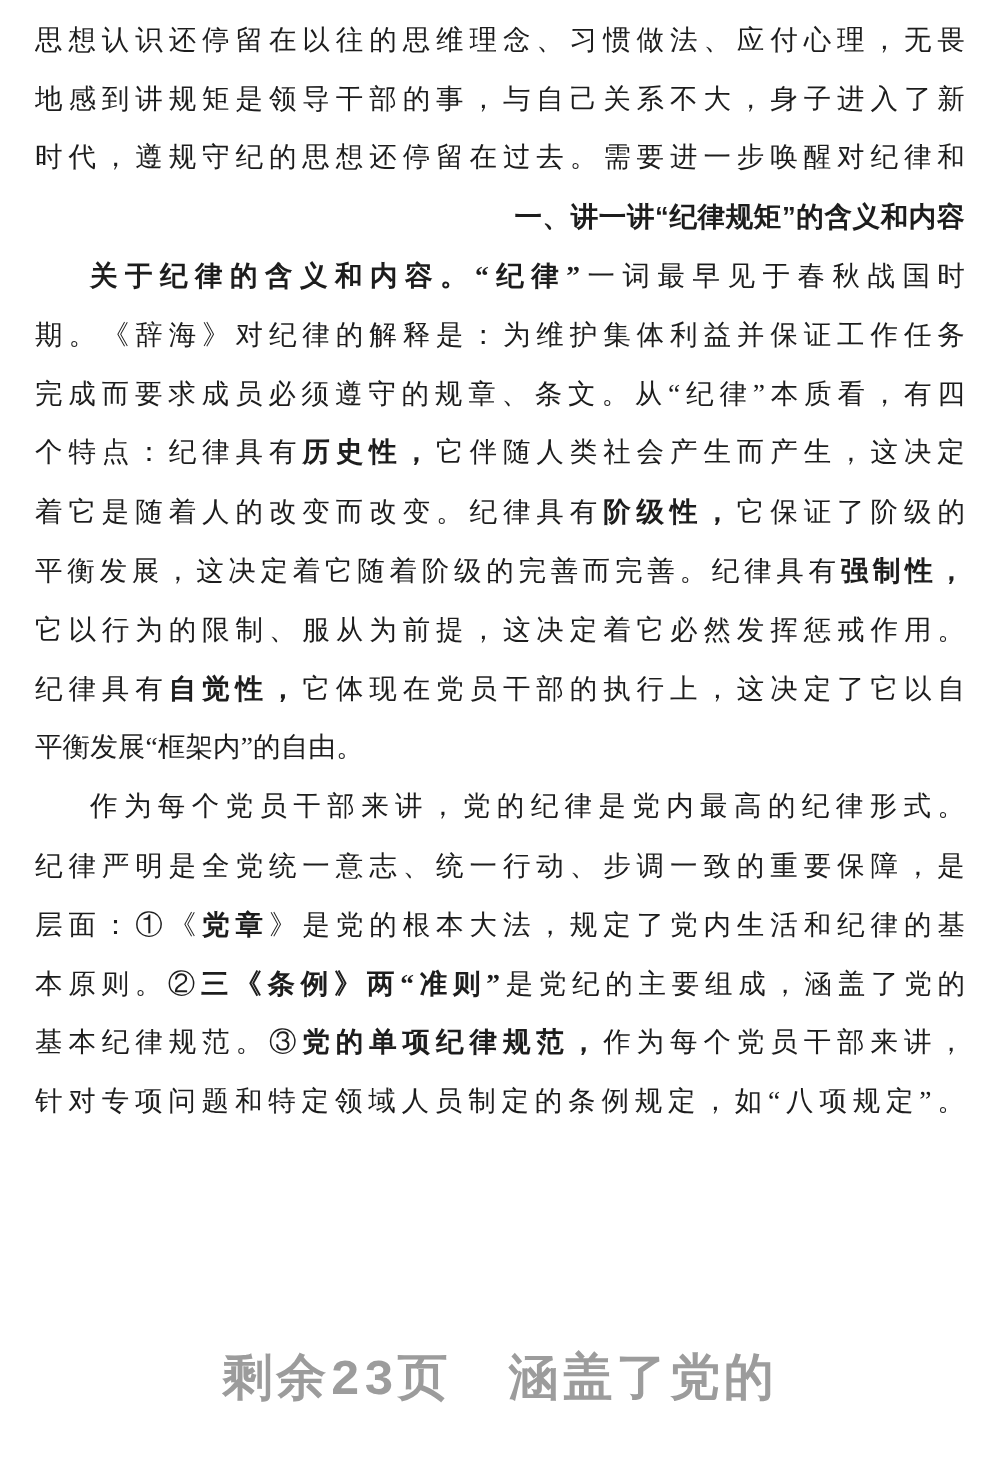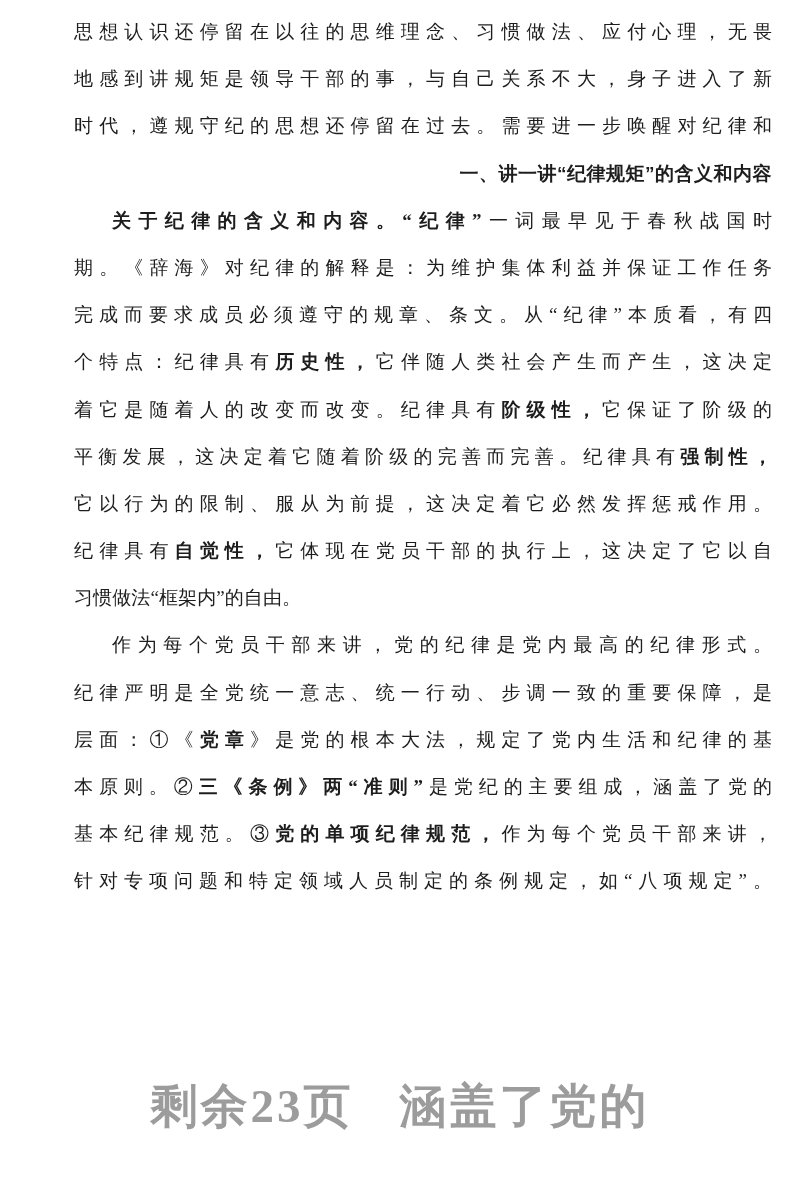--- a/index.html
+++ b/index.html
@@ -12,27 +12,26 @@
     background: #ffffff;
     position: relative;
     overflow: hidden;
     font-family: "Liberation Serif", "DejaVu Serif", serif;
     color: #1d1d1d;
   }
   .page {
     padding: 8px 28px 0 28px;
   }
   .line {
-    font-size: 19px;
+    font-size: 22px;
     line-height: 47.2px;
     height: 47.2px;
     white-space: nowrap;
     overflow: hidden;
     letter-spacing: 0.1px;
-    margin-left: 46px;
   }
   .line.fill {
     text-align: justify;
     text-align-last: justify;
   }
   .line.indent1 { padding-left: 2em; }
   .run-bold { font-weight: bold; }
   .line.heading {
     font-family: "Liberation Sans", "DejaVu Sans", sans-serif;
     font-weight: bold;
@@ -40,23 +39,23 @@
     text-align: right;
   }
   .watermark {
     position: absolute;
     top: 1082px;
     left: 0;
     width: 100%;
     display: flex;
     justify-content: center;
     gap: 46px;
-    font-family: Liberation Serif, serif;
+    font-family: Liberation Mono, monospace;
     font-weight: bold;
-    font-size: 47px;
+    font-size: 40px;
     letter-spacing: 3px;
     line-height: 48px;
   }
 </style>
 </head>
 <body style="background: rgb(255, 255, 255); color: rgb(29, 29, 29);">
 
 <div class="page">
   <div id="lines-container">
       <div class="line fill"><span class="run">思想认识还停留在以往的思维理念、习惯做法、应付心理，无畏</span></div>
@@ -64,21 +63,21 @@
       <div class="line fill"><span class="run">时代，遵规守纪的思想还停留在过去。需要进一步唤醒对纪律和</span></div>
       <div class="line indent1 heading"><span class="run-bold">一、讲一讲“纪律规矩”的含义和内容</span></div>
       <div class="line fill indent1"><span class="run-bold">关于纪律的含义和内容。“纪律”</span><span class="run">一词最早见于春秋战国时</span></div>
       <div class="line fill"><span class="run">期。《辞海》对纪律的解释是：为维护集体利益并保证工作任务</span></div>
       <div class="line fill"><span class="run">完成而要求成员必须遵守的规章、条文。从“纪律”本质看，有四</span></div>
       <div class="line fill"><span class="run">个特点：纪律具有</span><span class="run-bold">历史性，</span><span class="run">它伴随人类社会产生而产生，这决定</span></div>
       <div class="line fill"><span class="run">着它是随着人的改变而改变。纪律具有</span><span class="run-bold">阶级性，</span><span class="run">它保证了阶级的</span></div>
       <div class="line fill"><span class="run">平衡发展，这决定着它随着阶级的完善而完善。纪律具有</span><span class="run-bold">强制性，</span></div>
       <div class="line fill"><span class="run">它以行为的限制、服从为前提，这决定着它必然发挥惩戒作用。</span></div>
       <div class="line fill"><span class="run">纪律具有</span><span class="run-bold">自觉性，</span><span class="run">它体现在党员干部的执行上，这决定了它以自</span></div>
-      <div class="line"><span class="run">习惯做法“框架内”的自由。</span></div>
+      <div class="line"><span class="run">平衡发展“框架内”的自由。</span></div>
       <div class="line fill indent1"><span class="run">作为每个党员干部来讲，党的纪律是党内最高的纪律形式。</span></div>
       <div class="line fill"><span class="run">纪律严明是全党统一意志、统一行动、步调一致的重要保障，是</span></div>
       <div class="line fill"><span class="run">层面：①《</span><span class="run-bold">党章</span><span class="run">》是党的根本大法，规定了党内生活和纪律的基</span></div>
       <div class="line fill"><span class="run">本原则。②</span><span class="run-bold">三《条例》两“准则”</span><span class="run">是党纪的主要组成，涵盖了党的</span></div>
       <div class="line fill"><span class="run">基本纪律规范。③</span><span class="run-bold">党的单项纪律规范，</span><span class="run">作为每个党员干部来讲，</span></div>
       <div class="line fill"><span class="run">针对专项问题和特定领域人员制定的条例规定，如“八项规定”。</span></div>
     </div>
 </div>
 
 <div class="watermark" style="color: rgb(156, 156, 156);">

